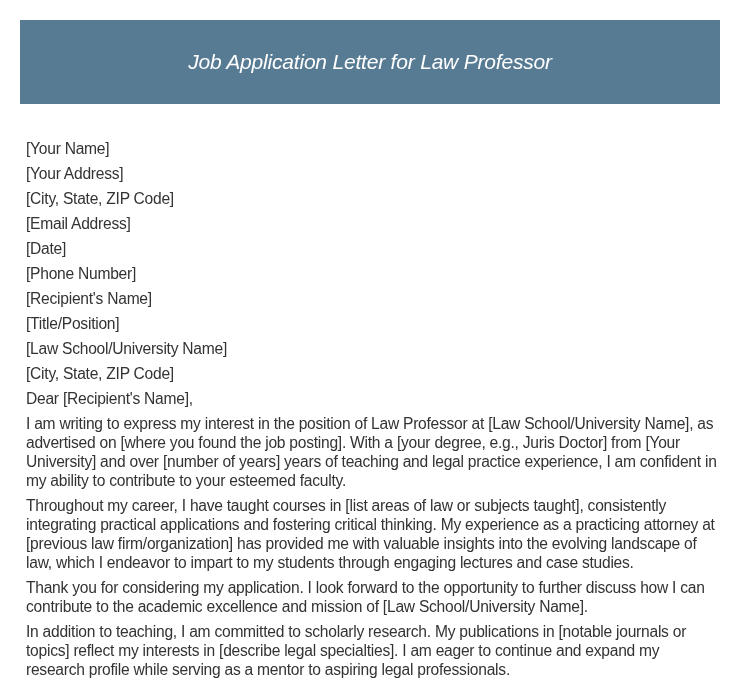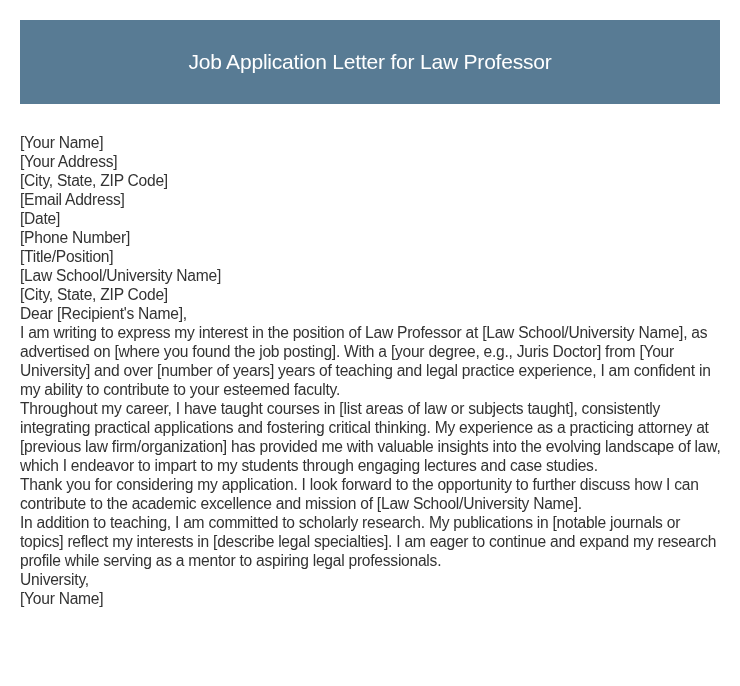--- a/index.html
+++ b/index.html
@@ -16,20 +16,21 @@
     .header {
       position: absolute;
       left: 20px;
       top: 20px;
       width: 700px;
       height: 84px;
       background: #587b94;
       display: flex;
       align-items: center;
       justify-content: center;
+      font-style: italic;
     }
     .header h1 {
       margin: 0;
       color: #ffffff;
       font-weight: normal;
       font-size: 21px;
       letter-spacing: -0.2px;
       font-family: "Liberation Sans", sans-serif;
     }
     .letter {
@@ -37,37 +38,38 @@
       left: 20px;
       top: 133px;
       width: 706px;
       color: #333333;
       font-size: 15.6px;
       line-height: 19px;
       letter-spacing: -0.25px;
       font-family: "Liberation Sans", sans-serif;
     }
     .letter p {
-      margin: 0;
+      margin: 6px;
     }
   </style>
 </head>
 <body>
 
 <div class="header">
   <h1>Job Application Letter for Law Professor</h1>
 </div>
 
 <div class="letter">
   <p>[Your Name]</p>
   <p>[Your Address]</p>
   <p>[City, State, ZIP Code]</p>
   <p>[Email Address]</p>
   <p>[Date]</p>
   <p>[Phone Number]</p>
+  <p>[Recipient's Name]</p>
   <p>[Title/Position]</p>
   <p>[Law School/University Name]</p>
   <p>[City, State, ZIP Code]</p>
   <p>Dear [Recipient's Name],</p>
   <p>I am writing to express my interest in the position of Law Professor at [Law School/University Name], as advertised on [where you found the job posting]. With a [your degree, e.g., Juris Doctor] from [Your University] and over [number of years] years of teaching and legal practice experience, I am confident in my ability to contribute to your esteemed faculty.</p>
   <p>Throughout my career, I have taught courses in [list areas of law or subjects taught], consistently integrating practical applications and fostering critical thinking. My experience as a practicing attorney at [previous law firm/organization] has provided me with valuable insights into the evolving landscape of law, which I endeavor to impart to my students through engaging lectures and case studies.</p>
   <p>Thank you for considering my application. I look forward to the opportunity to further discuss how I can contribute to the academic excellence and mission of [Law School/University Name].</p>
   <p>In addition to teaching, I am committed to scholarly research. My publications in [notable journals or topics] reflect my interests in [describe legal specialties]. I am eager to continue and expand my research profile while serving as a mentor to aspiring legal professionals.</p>
   <p>University,</p>
   <p>[Your Name]</p>

